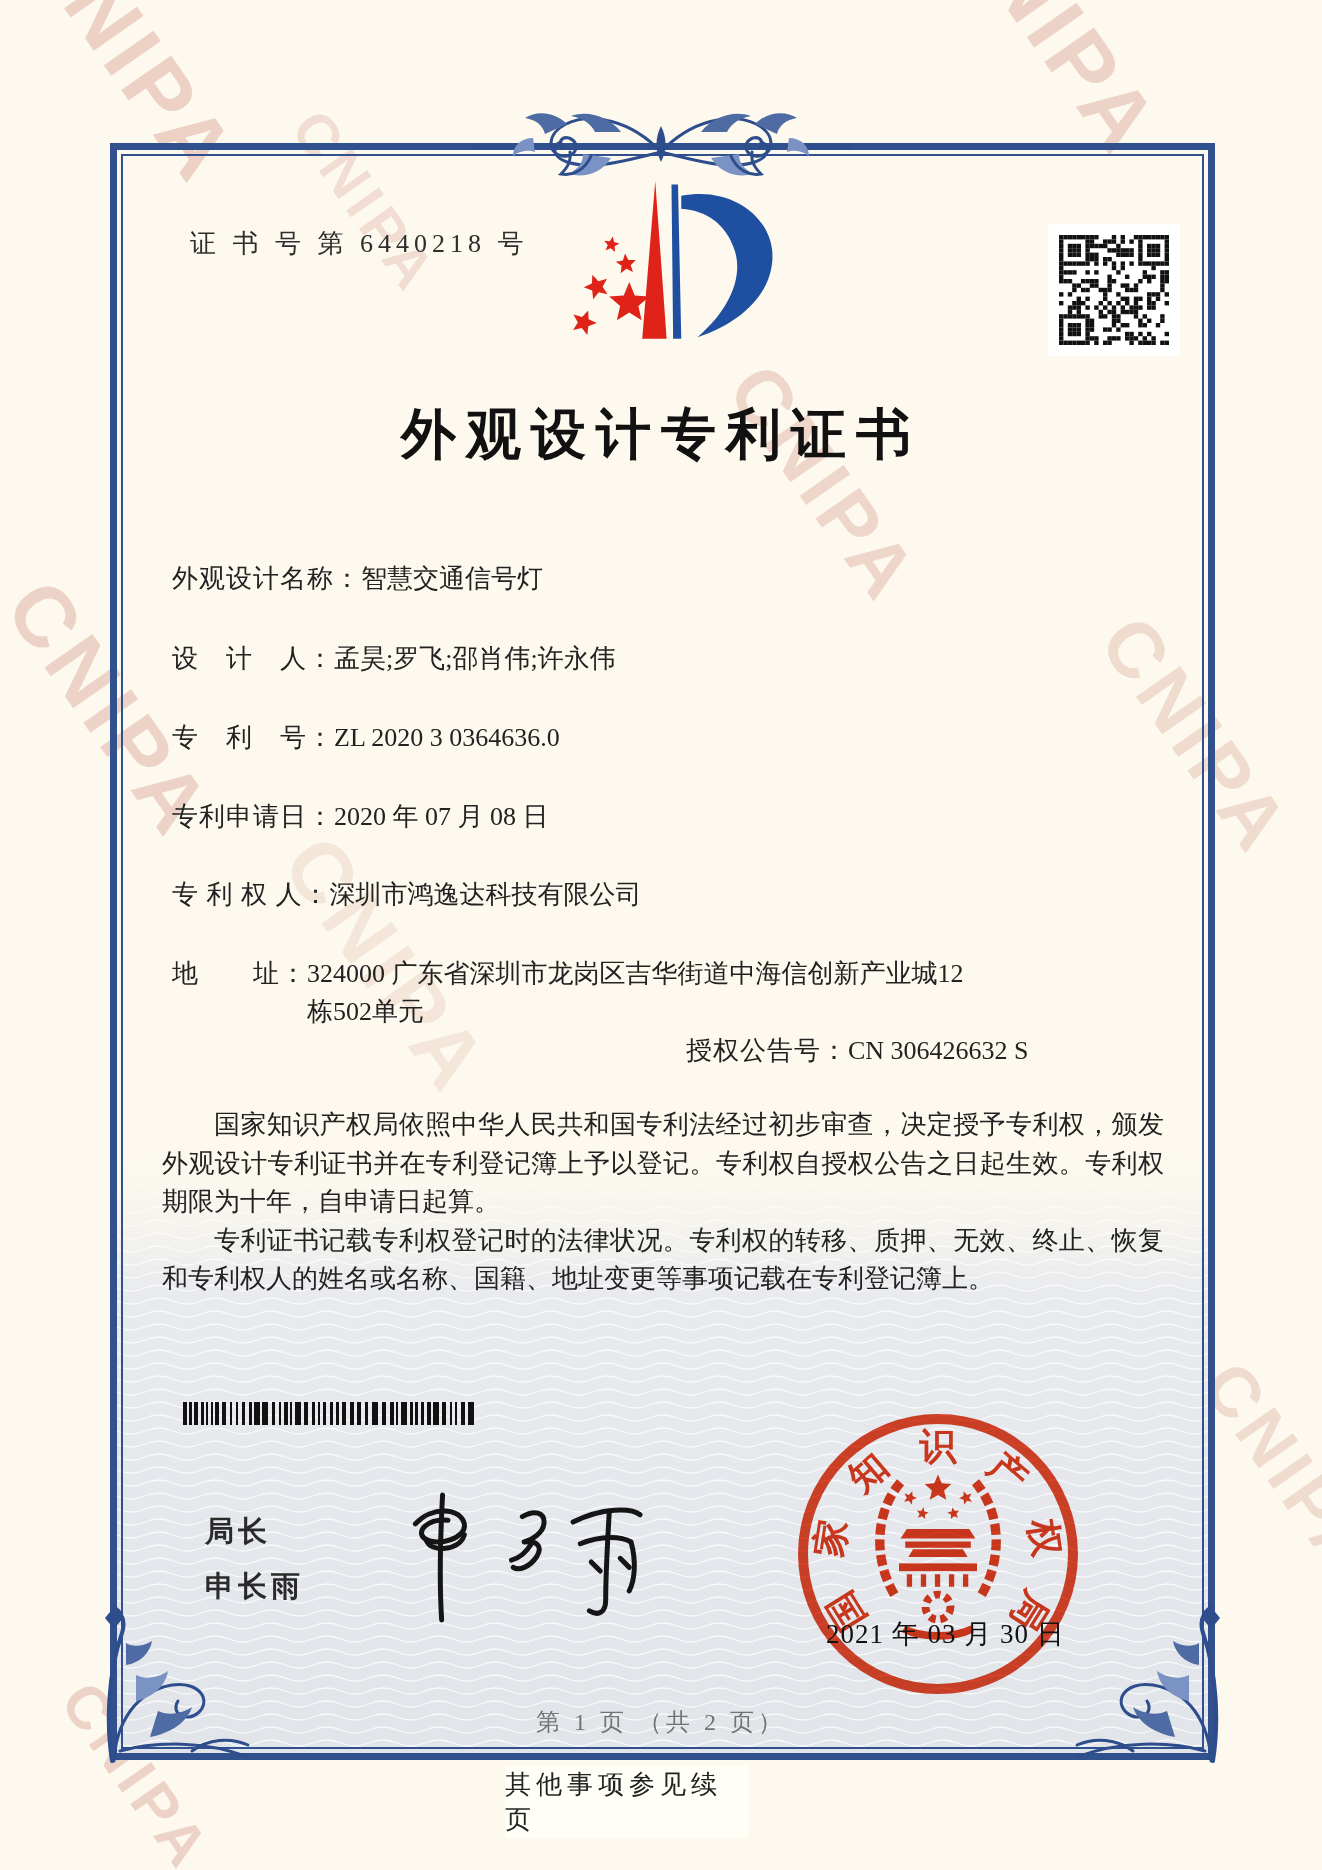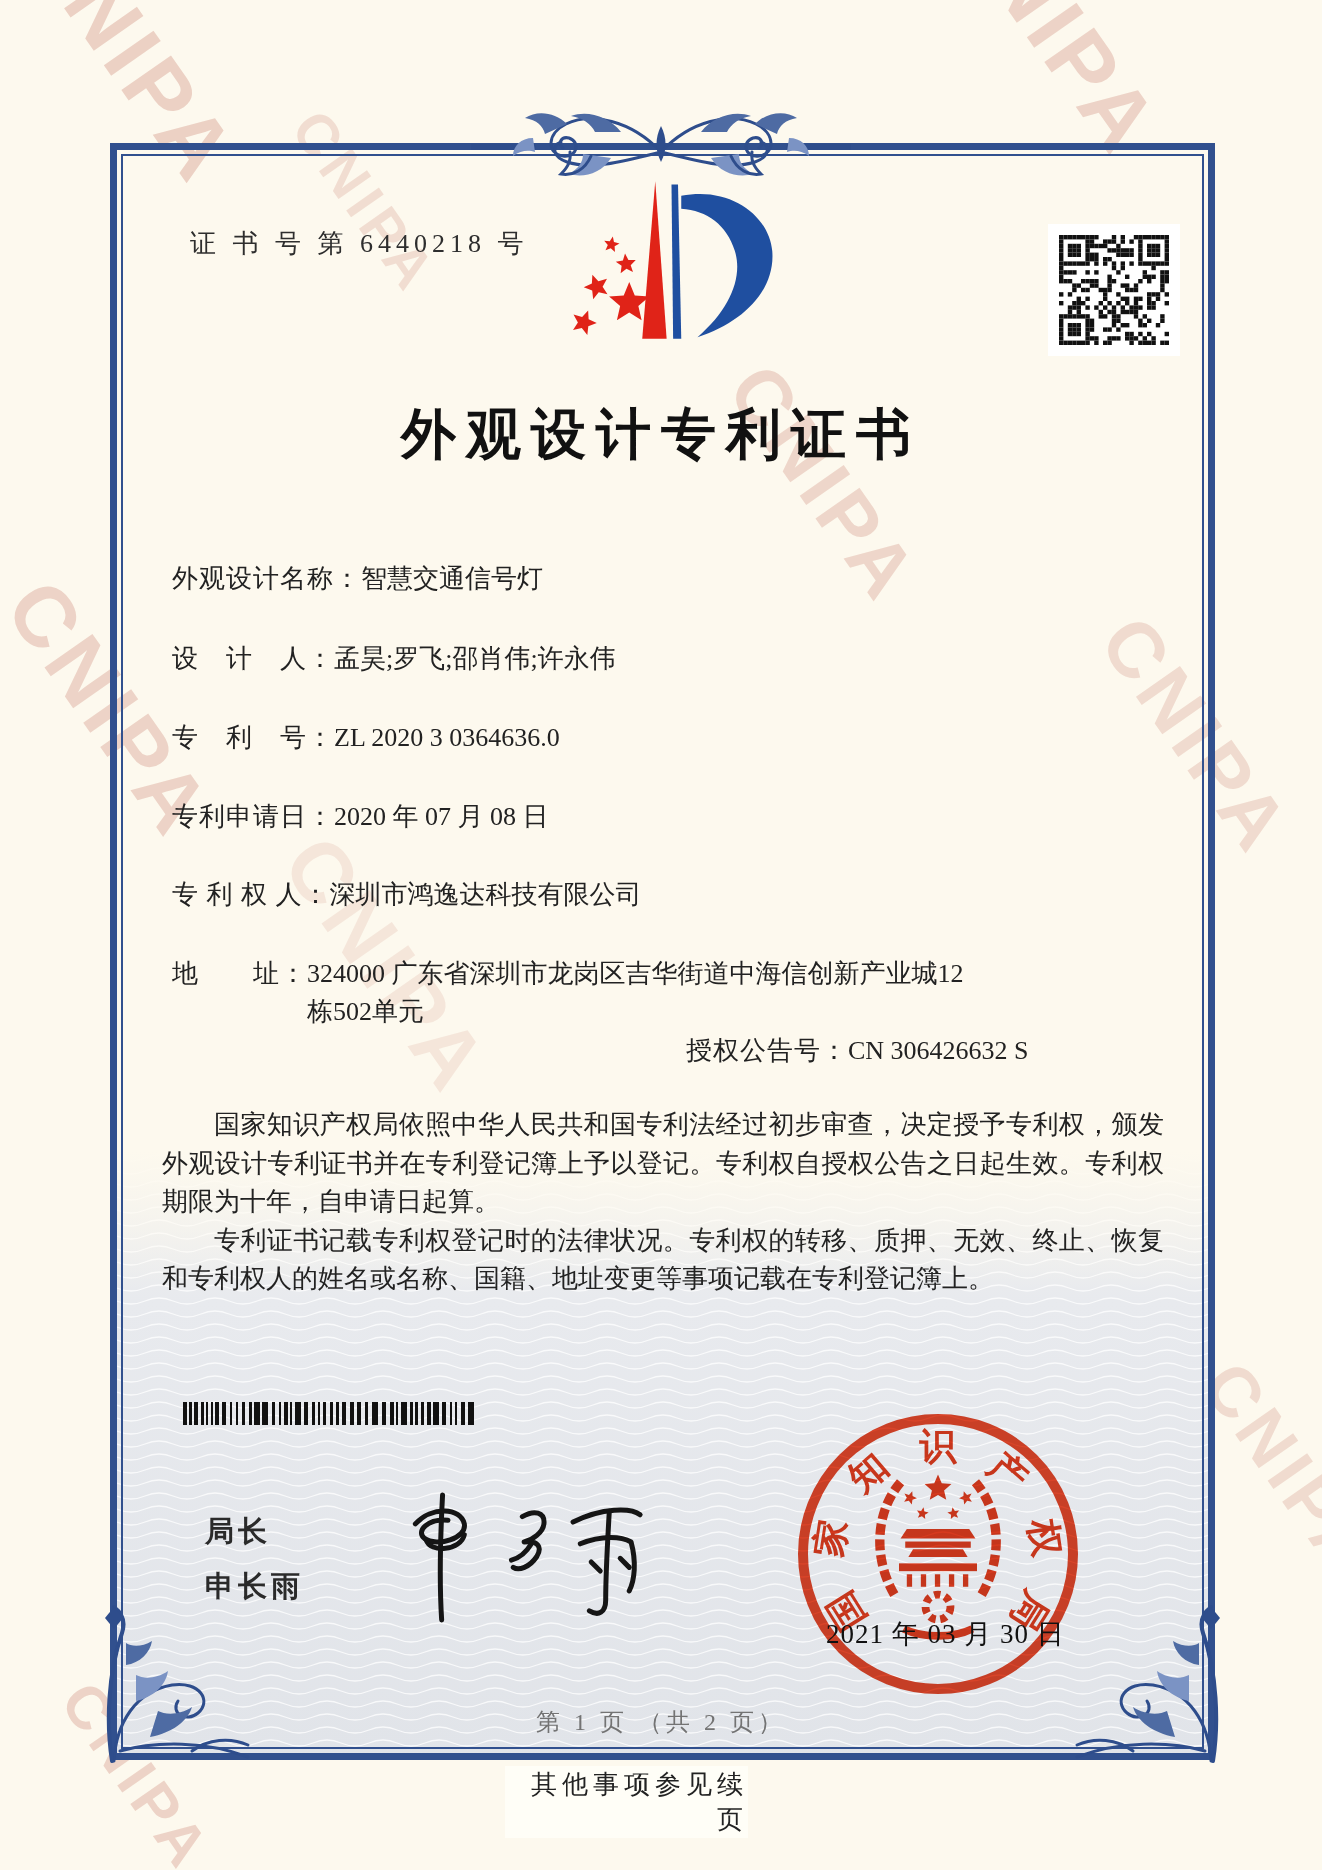--- a/index.html
+++ b/index.html
@@ -41,21 +41,21 @@
   .sig{position:absolute;left:378px;top:1484px;z-index:6;}
   .seal{position:absolute;left:798px;top:1414px;width:280px;height:280px;z-index:6;mix-blend-mode:multiply;}
   .seal-ring-border{position:absolute;inset:0;border:10px solid #dd3b1e;border-radius:50%;opacity:.95;}
   .seal-ch{position:absolute;font-size:37px;font-weight:700;color:#dd3b1e;line-height:1;
            font-family:"Liberation Serif",serif;}
   .seal-emblem{position:absolute;left:62px;top:42px;width:156px;height:196px;}
   .seal-date{position:absolute;left:826px;top:1616px;z-index:7;font-size:27px;letter-spacing:1px;color:#111;}
   .page-num{position:absolute;left:0;right:0;top:1706px;text-align:center;font-size:24px;
             letter-spacing:4px;z-index:5;color:#737373;}
   .note-box{position:absolute;left:505px;top:1766px;width:243px;height:72px;background:#fffef7;z-index:5;
-            display:flex;align-items:center;justify-content:center;text-align:right;}
+            display:flex;align-items:center;justify-content:center;}
   .note-box span{font-size:26px;letter-spacing:5px;color:#222;}
 </style>
 </head>
 <body>
 
 <div class="page">
 
   <span class="wm" style="left:-18px;top:0px;font-size:88px;opacity:.32;">CNIPA</span>
   <span class="wm" style="left:262px;top:168px;font-size:58px;opacity:.22;">CNIPA</span>
   <span class="wm" style="left:905px;top:-28px;font-size:88px;opacity:.3;">CNIPA</span>

